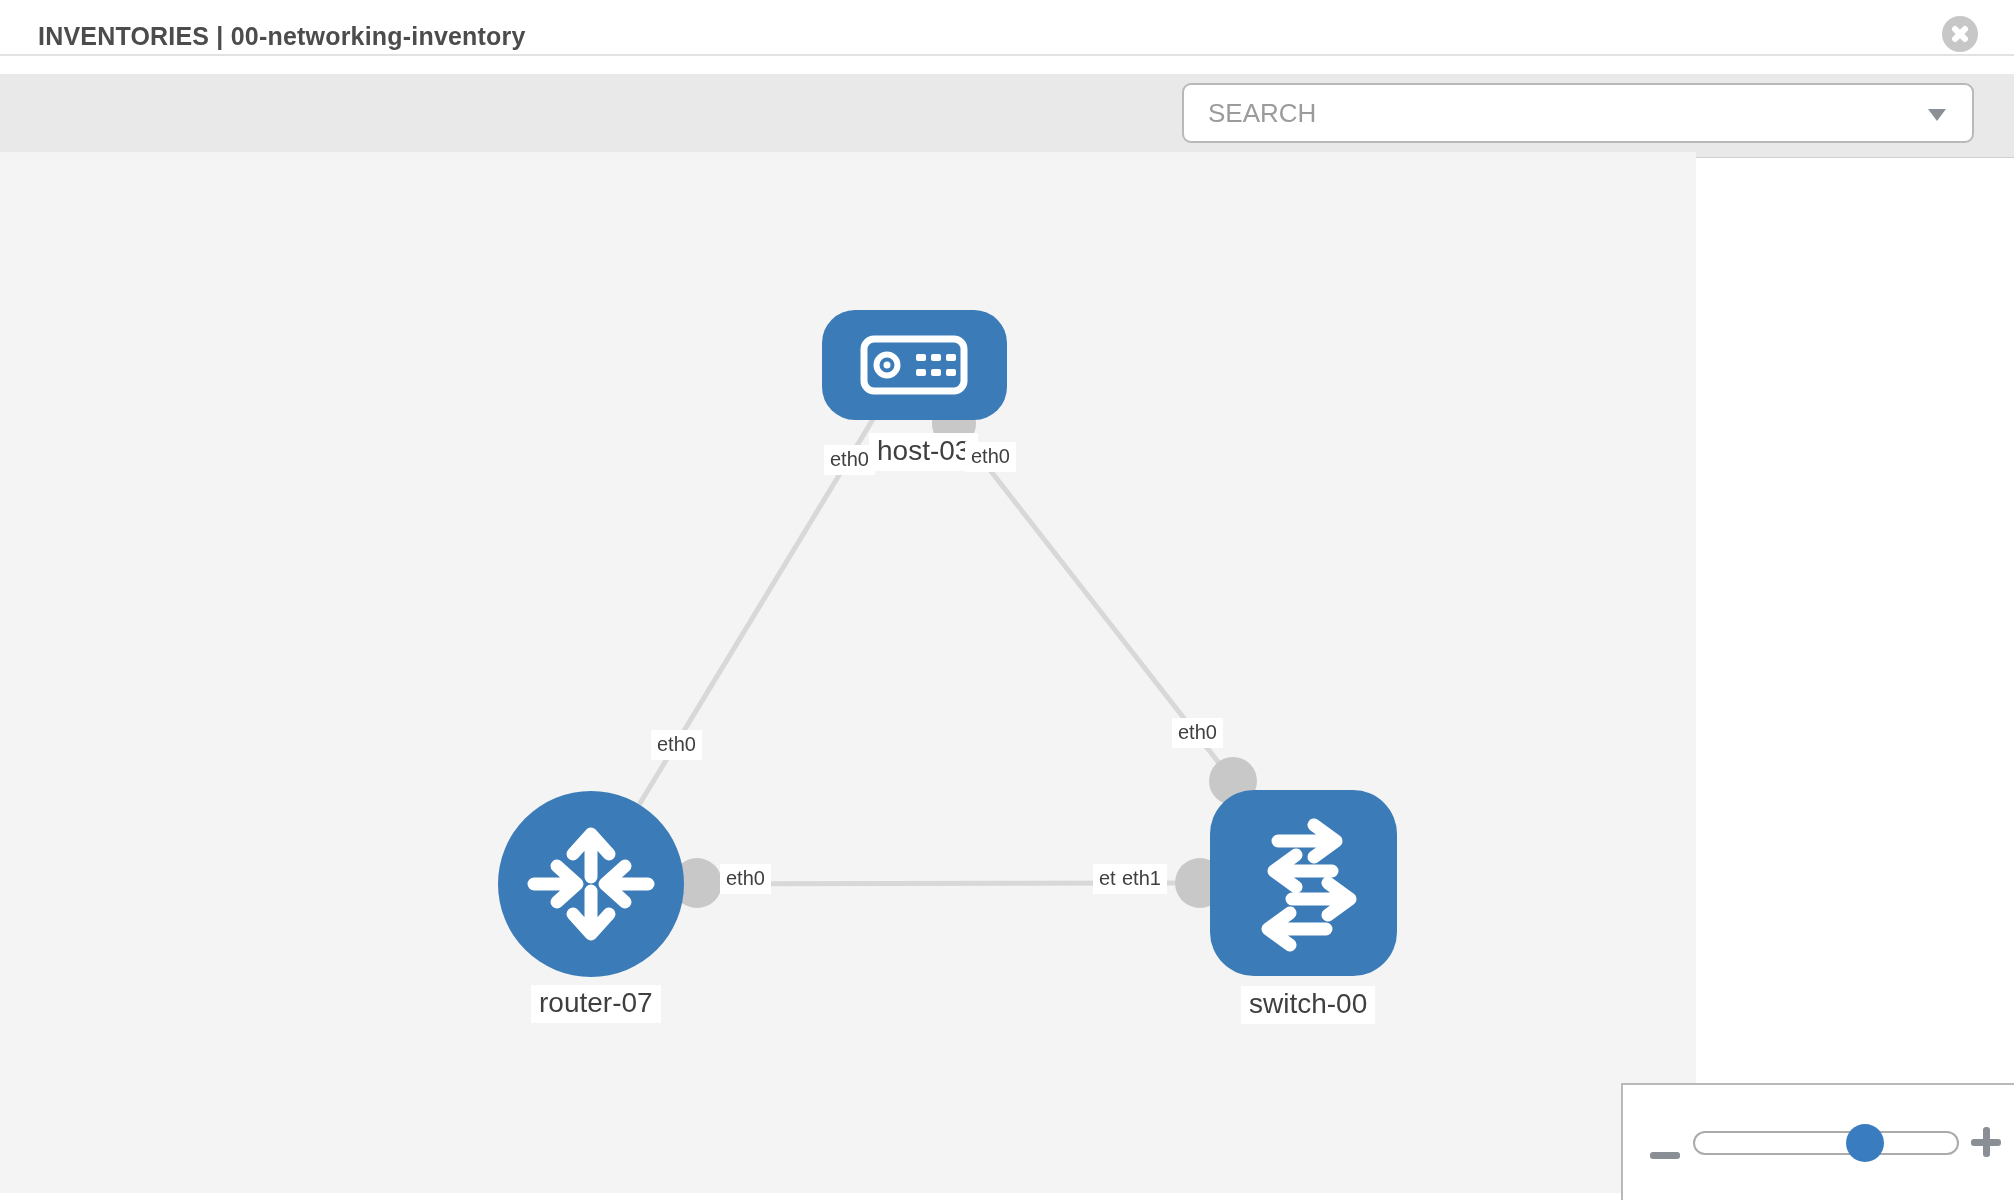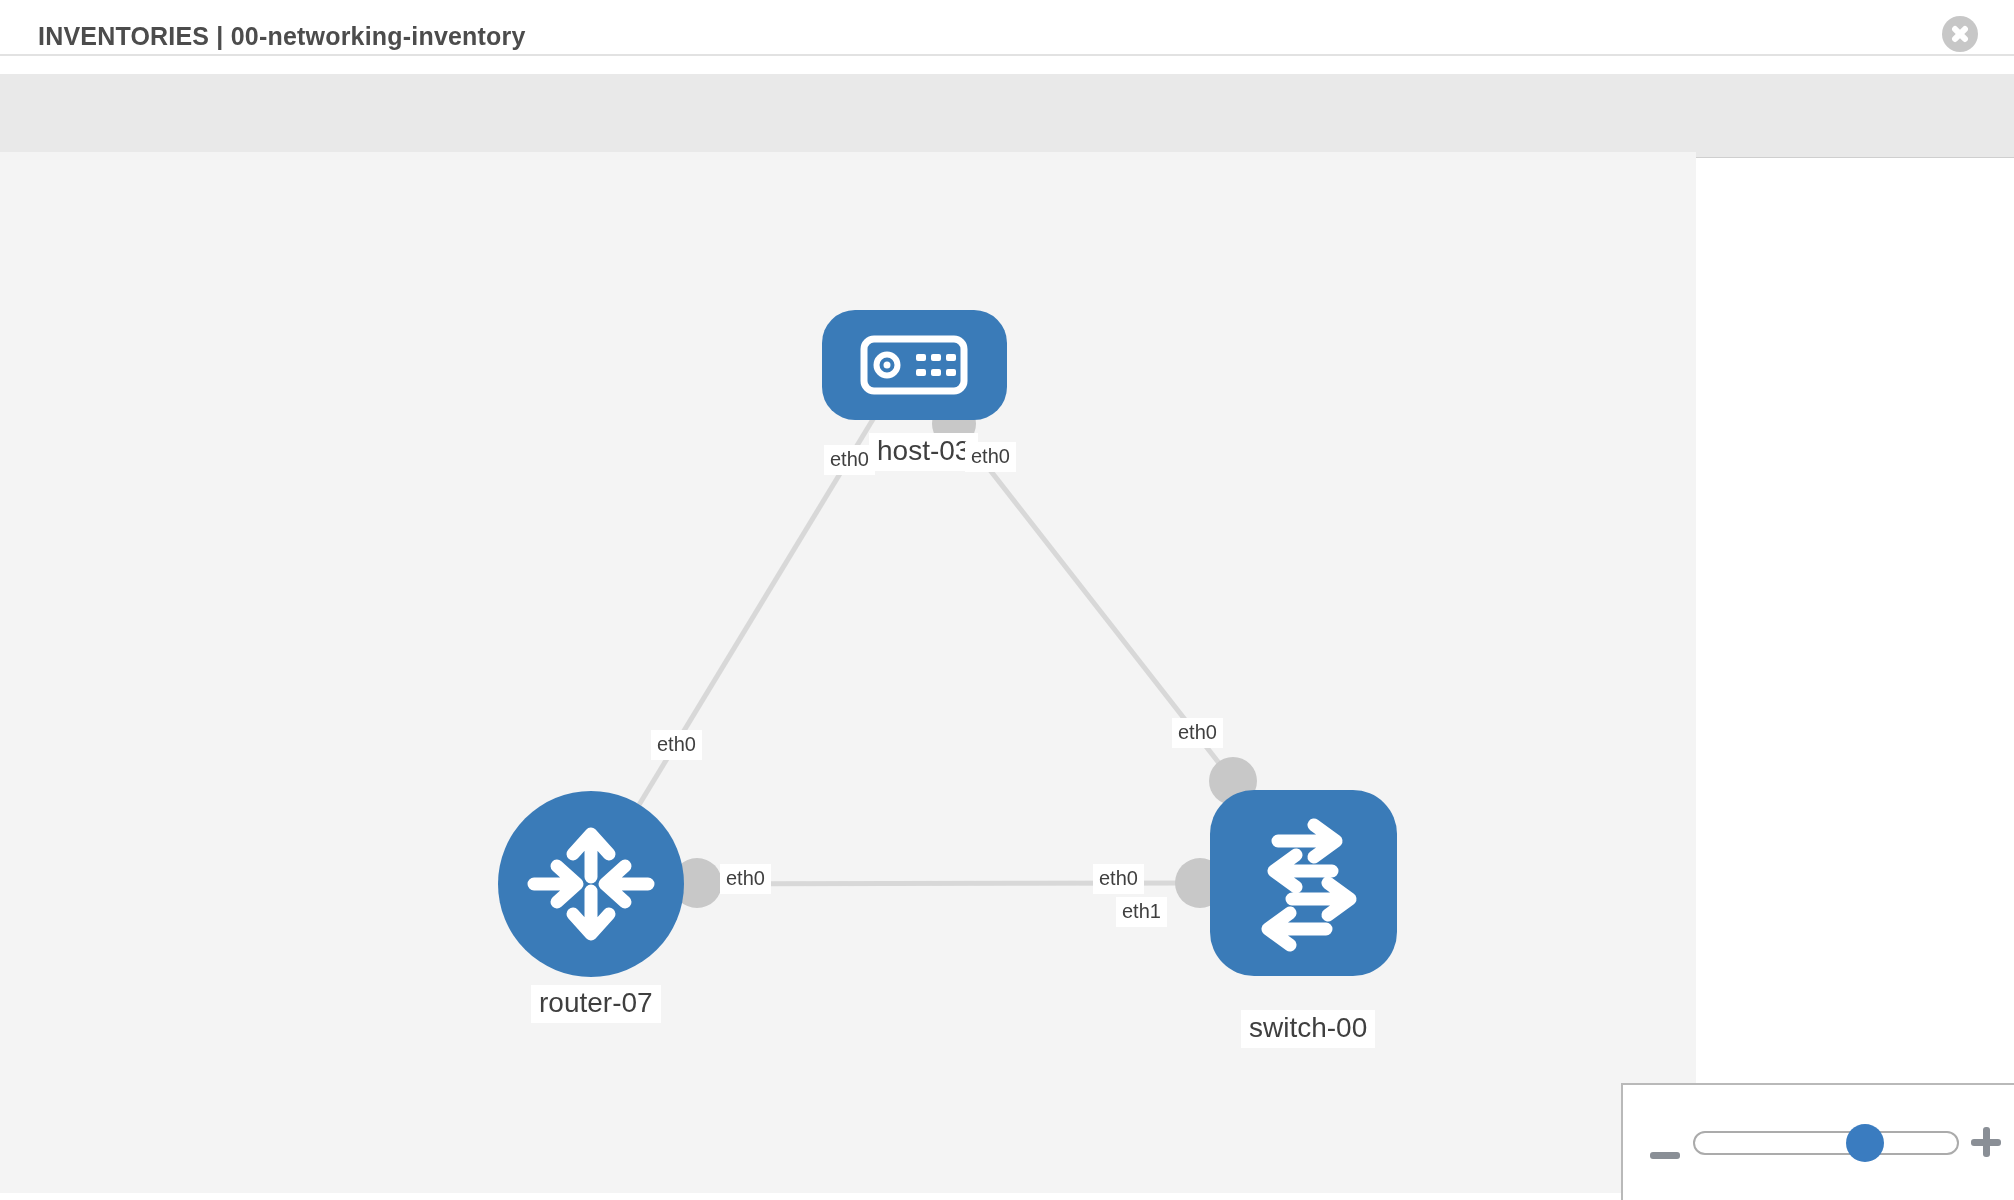--- a/index.html
+++ b/index.html
@@ -104,20 +104,24 @@
     </div>
 
     <div class="tool-icon icon-key">
       <svg viewBox="0 0 512 512">
         <g transform="scale(-1,1) translate(-512,0)">
           <path d="M512 176.001C512 273.203 433.202 352 336 352c-11.22 0-22.19-1.062-32.827-3.069l-24.012 27.014A23.999 23.999 0 0 1 261.223 384H224v40c0 13.255-10.745 24-24 24h-40v40c0 13.255-10.745 24-24 24H24c-13.255 0-24-10.745-24-24v-78.059c0-6.365 2.529-12.47 7.029-16.971l161.802-161.802C163.108 213.814 160 195.271 160 176 160 78.798 238.797.001 335.999 0 433.488-.001 512 78.511 512 176.001zM336 128c0 26.51 21.49 48 48 48s48-21.49 48-48-21.49-48-48-48-48 21.49-48 48z"></path>
         </g>
       </svg>
     </div>
 
+    <div class="select-box search-box">
+      <input type="text" placeholder="SEARCH" style="">
+      <span class="caret"></span>
+    </div>
   </div>
 
   <div class="canvas">
     <svg class="net-svg" viewBox="0 0 2014 1200">
 
       <line x1="591" y1="891" x2="878" y2="418" stroke="#d8d8d8" stroke-width="5"></line>
       <line x1="1233" y1="788" x2="954" y2="431" stroke="#d8d8d8" stroke-width="5"></line>
       <line x1="591" y1="891" x2="1200" y2="890" stroke="#d8d8d8" stroke-width="5"></line>
 
       <circle cx="954" cy="431" r="22" fill="#c8c8c8"></circle>
@@ -165,24 +169,24 @@
 
     <div class="chip if-label" style="left:824px;top:293px;">eth0</div>
     <div class="chip node-label" style="left:869px;top:281px;">host-03</div>
     <div class="chip if-label" style="left:965px;top:290px;">eth0</div>
 
     <div class="chip if-label" style="left:651px;top:578px;">eth0</div>
     <div class="chip if-label" style="left:1172px;top:566px;">eth0</div>
 
     <div class="chip if-label" style="left:720px;top:712px;">eth0</div>
     <div class="chip if-label" style="left:1093px;top:712px;z-index:1;">eth0</div>
-    <div class="chip if-label" style="left:1116px;top:712px;z-index:2;margin-top:33px;">eth1</div>
+    <div class="chip if-label" style="left:1116px;top:712px;z-index:2;">eth1</div>
 
     <div class="chip node-label" style="left:531px;top:833px;">router-07</div>
-    <div class="chip node-label" style="left:1241px;top:834px;margin-top:24px;">switch-00</div>
+    <div class="chip node-label" style="left:1241px;top:834px;">switch-00</div>
   </div>
 
   <div class="zoom-panel">
     <div class="zoom-level">130%</div>
     <div class="zoom-minus">
         <div class="h"></div>
       </div>
     <div class="zoom-track"></div>
     <div class="zoom-knob"></div>
     <div class="zoom-plus">

